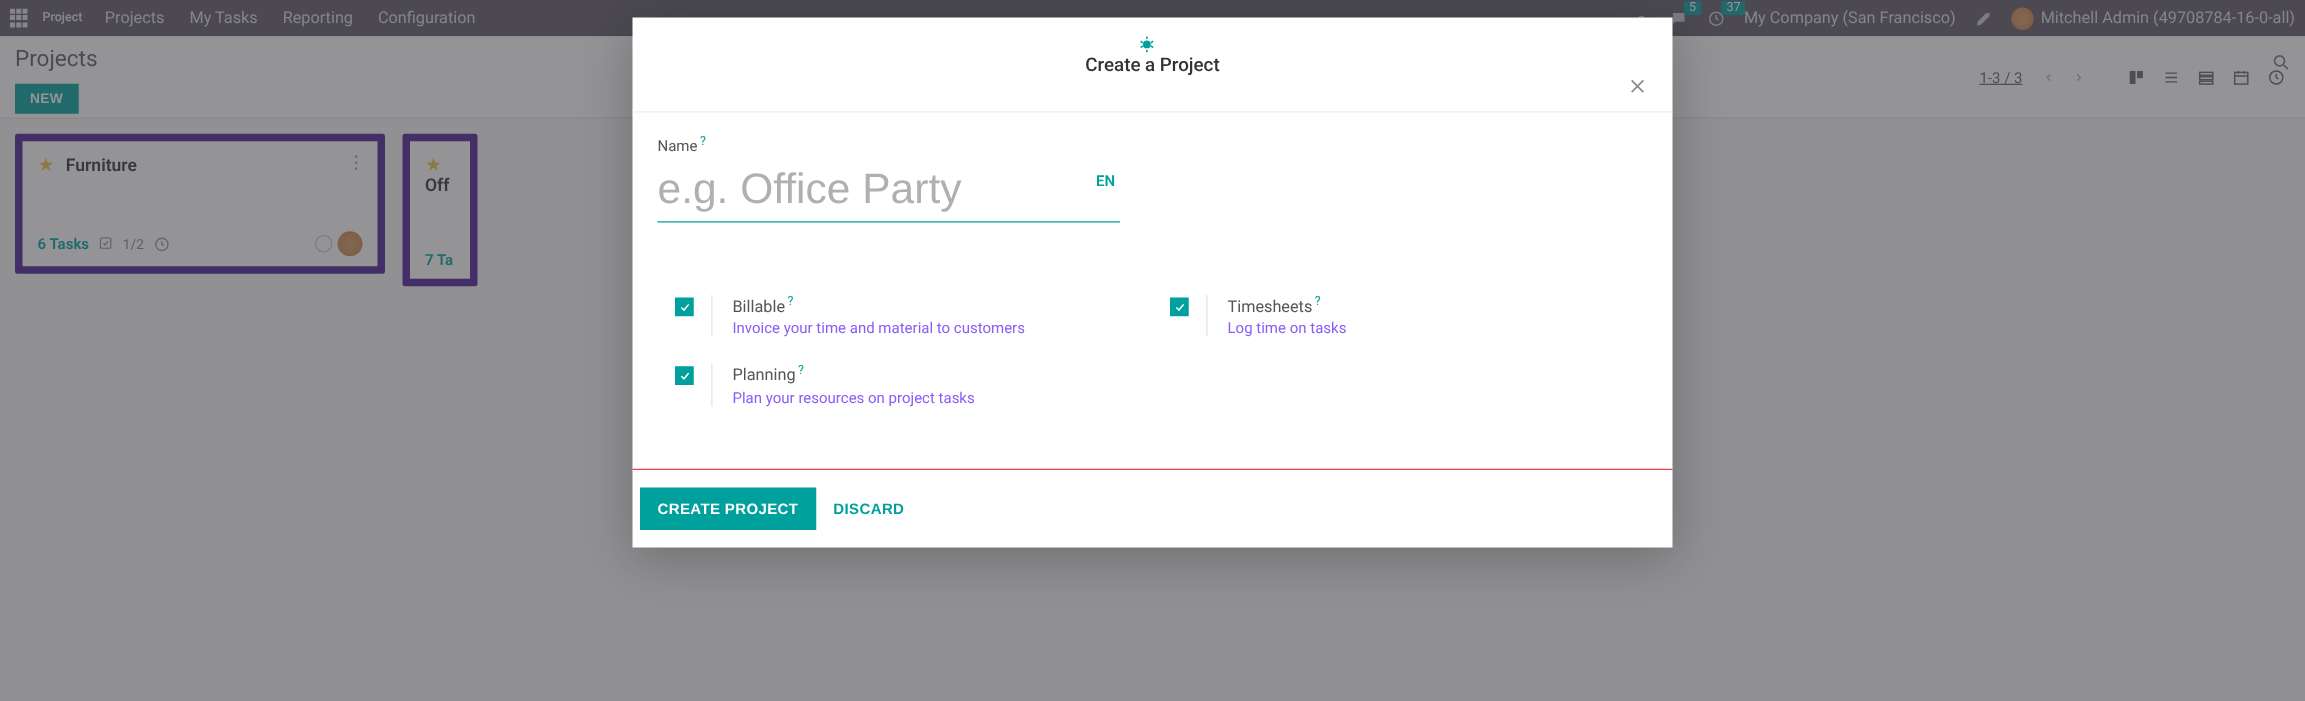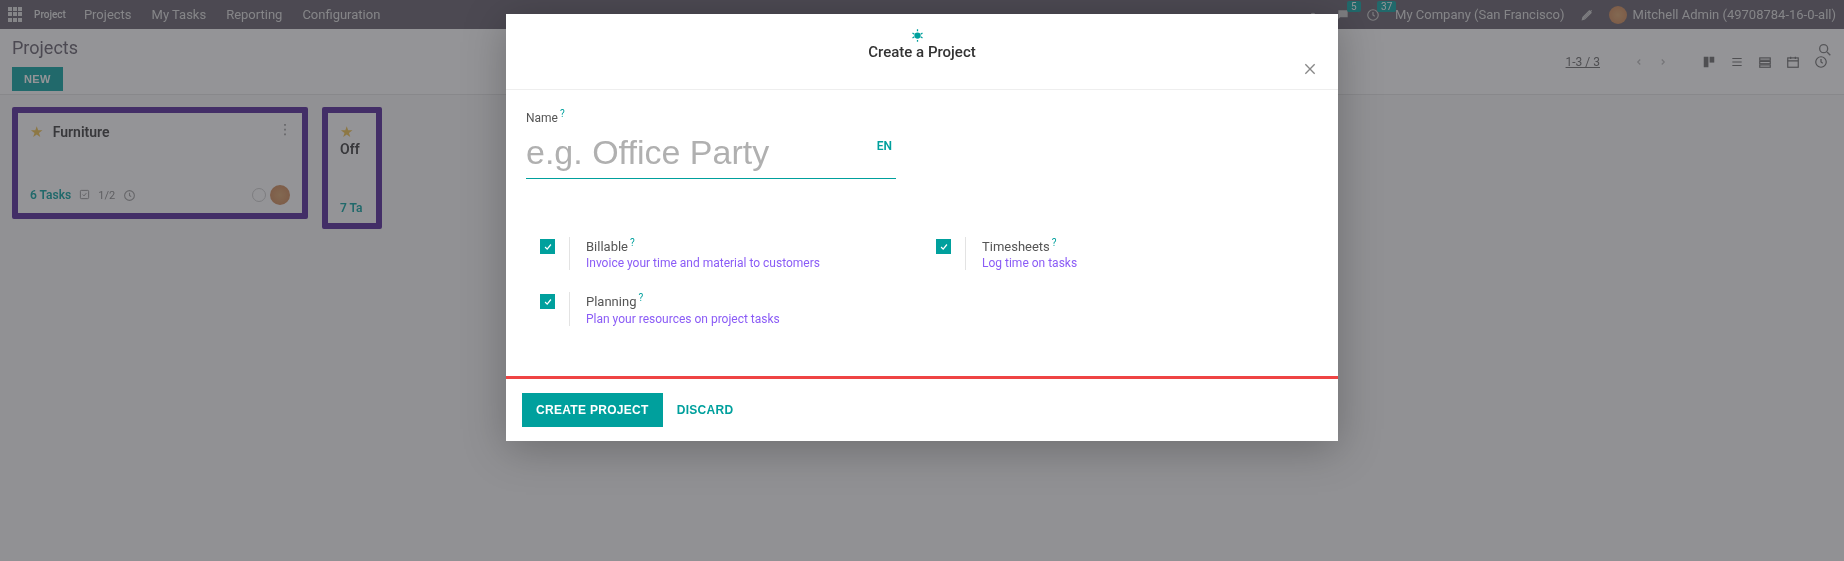--- a/index.html
+++ b/index.html
@@ -43,21 +43,21 @@
     align-items:center;
     padding:0 12px;
     position:relative;
   }
   .control-panel .breadcrumb{font-size:18px;color:#5f5a66;position:absolute;top:8px;left:12px;}
   .control-panel .new-btn{
     position:absolute; left:12px; top:38px;
     background:#00a09d;color:#fff;border:none;padding:6px 12px;font-size:11px;font-weight:600;letter-spacing:.3px;
   }
   .cp-right{margin-left:auto;display:flex;align-items:center;gap:6px;color:#888;}
-  .cp-right .pager{font-size:12px;color:#666;margin-right:24px;text-decoration:underline;}
+  .cp-right .pager{font-size:12px;color:#666;margin-right:6px;text-decoration:underline;}
   .cp-right .chev{width:18px;height:18px;display:inline-flex;align-items:center;justify-content:center;color:#bbb;}
   .cp-right .viewbtn{width:22px;height:22px;display:inline-flex;align-items:center;justify-content:center;color:#666;}
   .cp-right .search-ico{margin-left:8px;color:#888;}
 
   
   .kanban{
     padding:12px;
     display:flex;
     gap:14px;
     align-items:flex-start;
@@ -116,21 +116,21 @@
   .modal .opt{display:flex;gap:14px;margin-bottom:22px;align-items:flex-start;padding-left:14px;}
   .modal .opt .cb{
     width:15px;height:15px;background:#00a09d;display:inline-flex;align-items:center;justify-content:center;flex-shrink:0;margin-top:2px;
   }
   .modal .opt .cb svg{stroke:#fff;}
   .modal .opt .sep{width:1px;background:#e3e3e3;align-self:stretch;margin-right:2px;}
   .modal .opt .txt .olabel{font-size:13px;color:#555;}
   .modal .opt .txt .olabel sup{color:#00a09d;font-size:10px;margin-left:2px;}
   .modal .opt .txt .odesc{font-size:12px;color:#8b5cf6;margin-top:2px;}
 
-  .modal .mftr{border-top:3px solid #ef4444;padding:14px 16px;display:flex;gap:14px;align-items:center;}
+  .modal .mftr{border-top:1px solid #ef4444;padding:14px 6px;display:flex;gap:14px;align-items:center;}
   .modal .mftr .primary{background:#00a09d;color:#fff;border:none;padding:10px 14px;font-size:12px;font-weight:700;letter-spacing:.3px;}
   .modal .mftr .secondary{background:none;border:none;color:#00a09d;font-size:12px;font-weight:700;letter-spacing:.3px;}
 
   svg{display:block;}
 </style>
 </head>
 <body>
 
 <div class="topnav">
   <span class="apps-icon">

